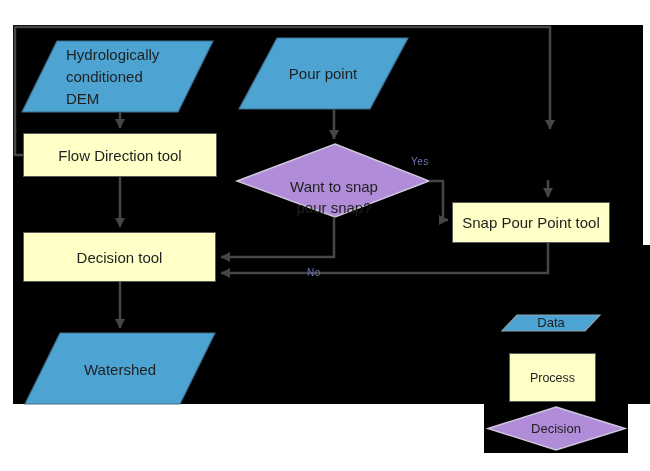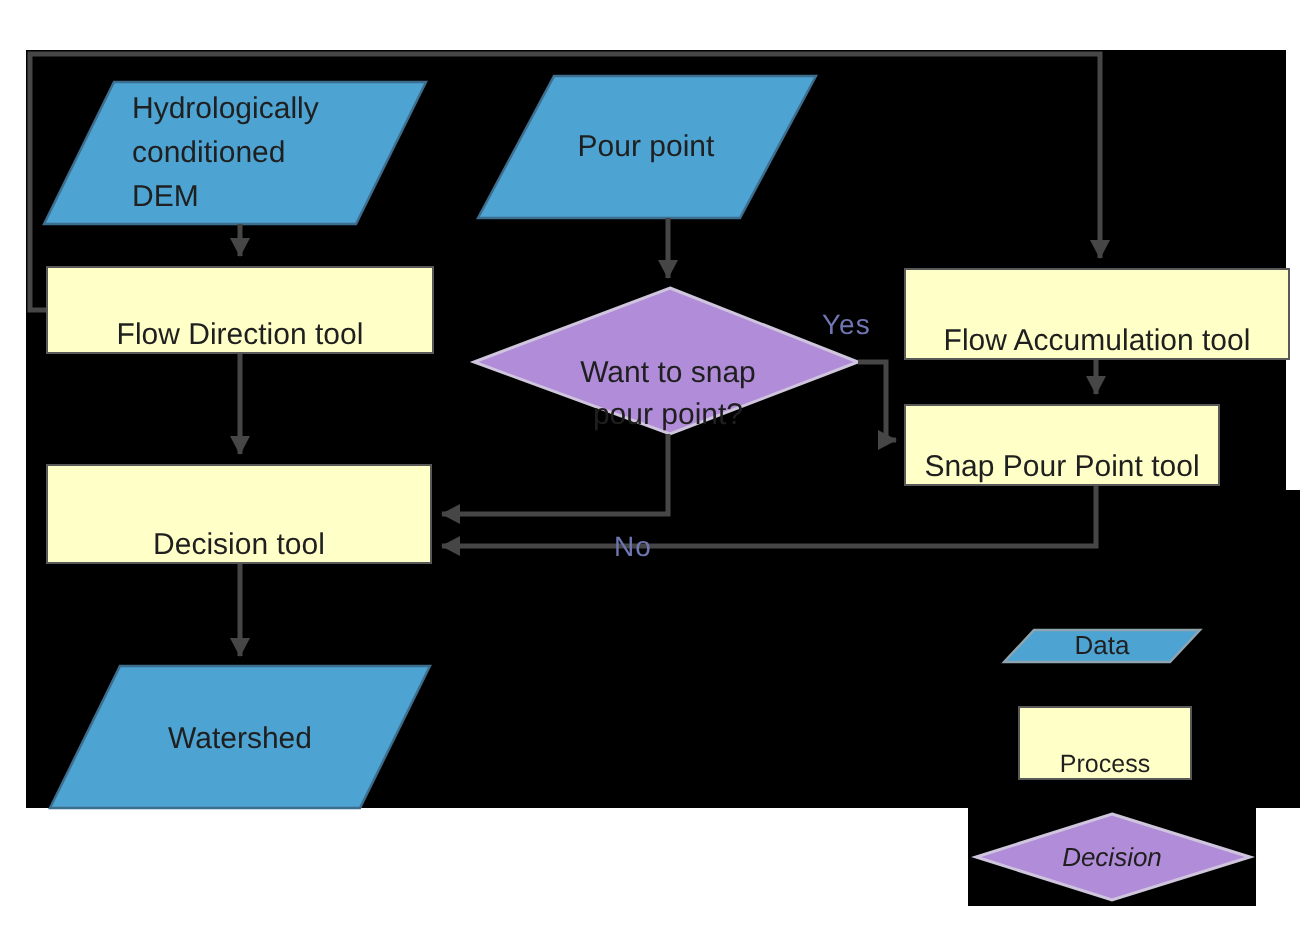--- a/index.html
+++ b/index.html
@@ -20,38 +20,38 @@
 
   .conn { stroke: var(--connector, #464646); stroke-width: 2.5; fill: none; }
   .poly-data     { fill: var(--data-fill, #4DA3D2);     stroke: #3e6e8e; stroke-width: 1.2; }
   .poly-decision { fill: var(--decision-fill, #B18CD9); stroke: #cfc6de; stroke-width: 1.5; }
   .poly-data-legend { fill: var(--data-fill, #4DA3D2);  stroke: #8fa3b0; stroke-width: 1.2; }
 
   .box {
     position: absolute;
     background: var(--process-fill, #FFFFC8);
     border: 1px solid #595959;
-    display: flex; align-items: flex-end; justify-content: center;
+    display: flex; align-items: center; justify-content: center;
     font-size: 15px; color: var(--text, #1F1F1F);
     box-sizing: border-box;
     white-space: nowrap;
   }
   .box.legend-box { font-size: 12.5px; }
 
   .label {
     position: absolute;
     color: var(--text, #1F1F1F);
     font-size: 15px;
     line-height: 21px;
   }
   .label.centered { text-align: center; }
   .label.legend-label { font-size: 13px; line-height: 14px; }
   .edge-label {
     position: absolute;
-    font-size: 14px;
+    font-size: 10px;
     line-height: 10px;
     color: var(--edge-label, #7076B4);
     letter-spacing: 0.5px;
   }
 </style>
 </head>
 <body>
 
 <div class="canvas">
 
@@ -82,48 +82,45 @@
     <path class="conn" d="M548,180 L548,197" marker-end="url(#arrow)"></path>
     <path class="conn" d="M429,181 L443,181 L443,220 L448,220" marker-end="url(#arrow)"></path>
     <path class="conn" d="M334,217 L334,257 L221,257" marker-end="url(#arrow)"></path>
     <path class="conn" d="M548,243 L548,273 L221,273" marker-end="url(#arrow)"></path>
     <path class="conn" d="M120,282 L120,328" marker-end="url(#arrow)"></path>
   </svg>
 
   <div class="box" style="left:23px; top:133px; width:194px; height:44px;">
     <span>Flow Direction tool</span>
   </div>
-  <div class="box" style="left:452px; top:134px; width:193px; height:46px;">
-    <span>Flow Accumulation tool</span>
-  </div>
   <div class="box" style="left:452px; top:202px; width:158px; height:41px;">
     <span>Snap Pour Point tool</span>
   </div>
   <div class="box" style="left:23px; top:232px; width:193px; height:50px;">
     <span>Decision tool</span>
   </div>
-  <div class="box legend-box" style="left:509px; top:353px; width:87px; height:37px;">
+  <div class="box legend-box" style="left:509px; top:353px; width:87px; height:49px;">
     <span>Process</span>
   </div>
 
   <div class="label" style="left:66px; top:44px; width:145px; line-height:22px;">
     <div>Hydrologically</div>
     <div>conditioned</div>
     <div>DEM</div>
   </div>
 
   <div class="label centered" style="left:253px; top:63px; width:140px;">Pour point</div>
 
   <div class="label centered" style="left:259px; top:160px; width:150px;margin-top:16px;">
     <div>Want to snap</div>
-    <div>pour point?</div>
+    <div>pour snap?</div>
   </div>
 
   <div class="label centered" style="left:45px; top:359px; width:150px;">Watershed</div>
 
   <div class="label centered legend-label" style="left:511px; top:316px; width:80px;">Data</div>
 
-  <div class="label centered legend-label" style="left:506px; top:422px; width:100px;font-style:italic;">Decision</div>
+  <div class="label centered legend-label" style="left:506px; top:422px; width:100px;">Decision</div>
 
   <div class="edge-label" style="left:411px; top:157px;">Yes</div>
   <div class="edge-label" style="left:307px; top:224px;margin-top:44px;">No</div>
 
 </div>
 
 </body></html>

